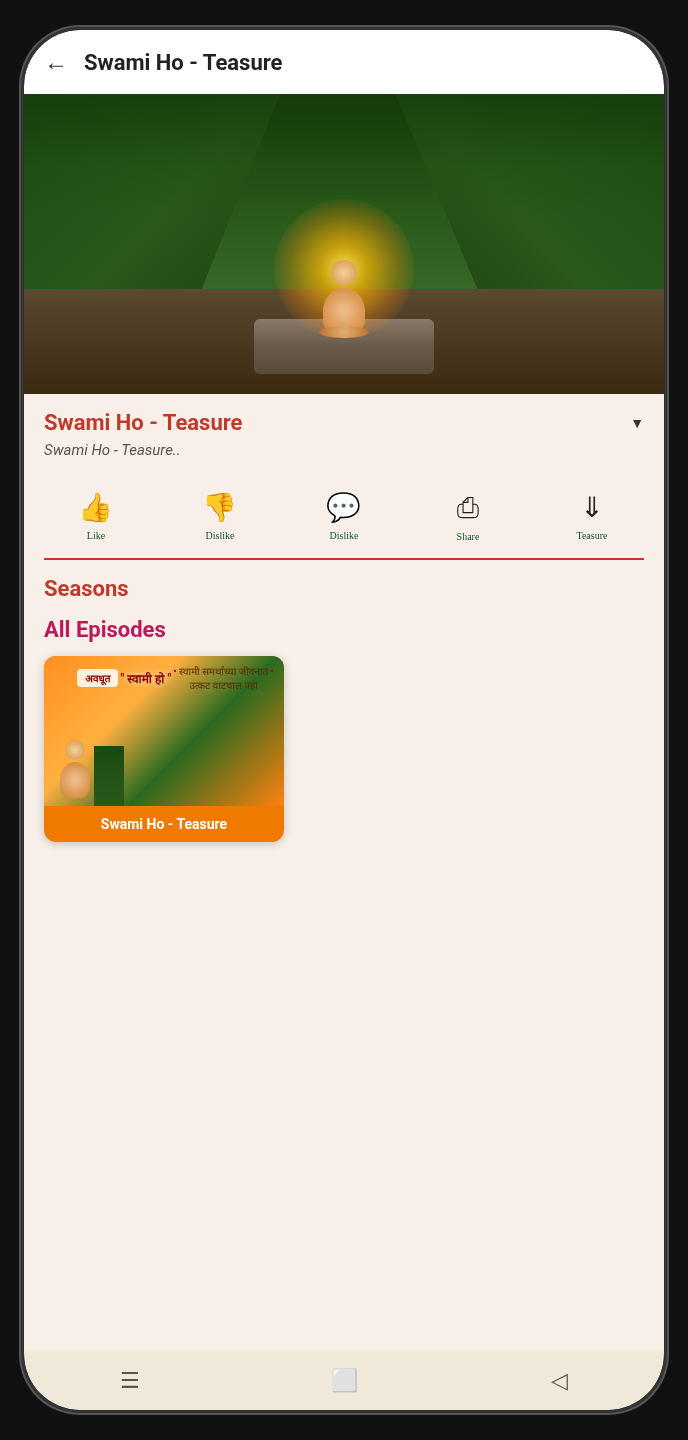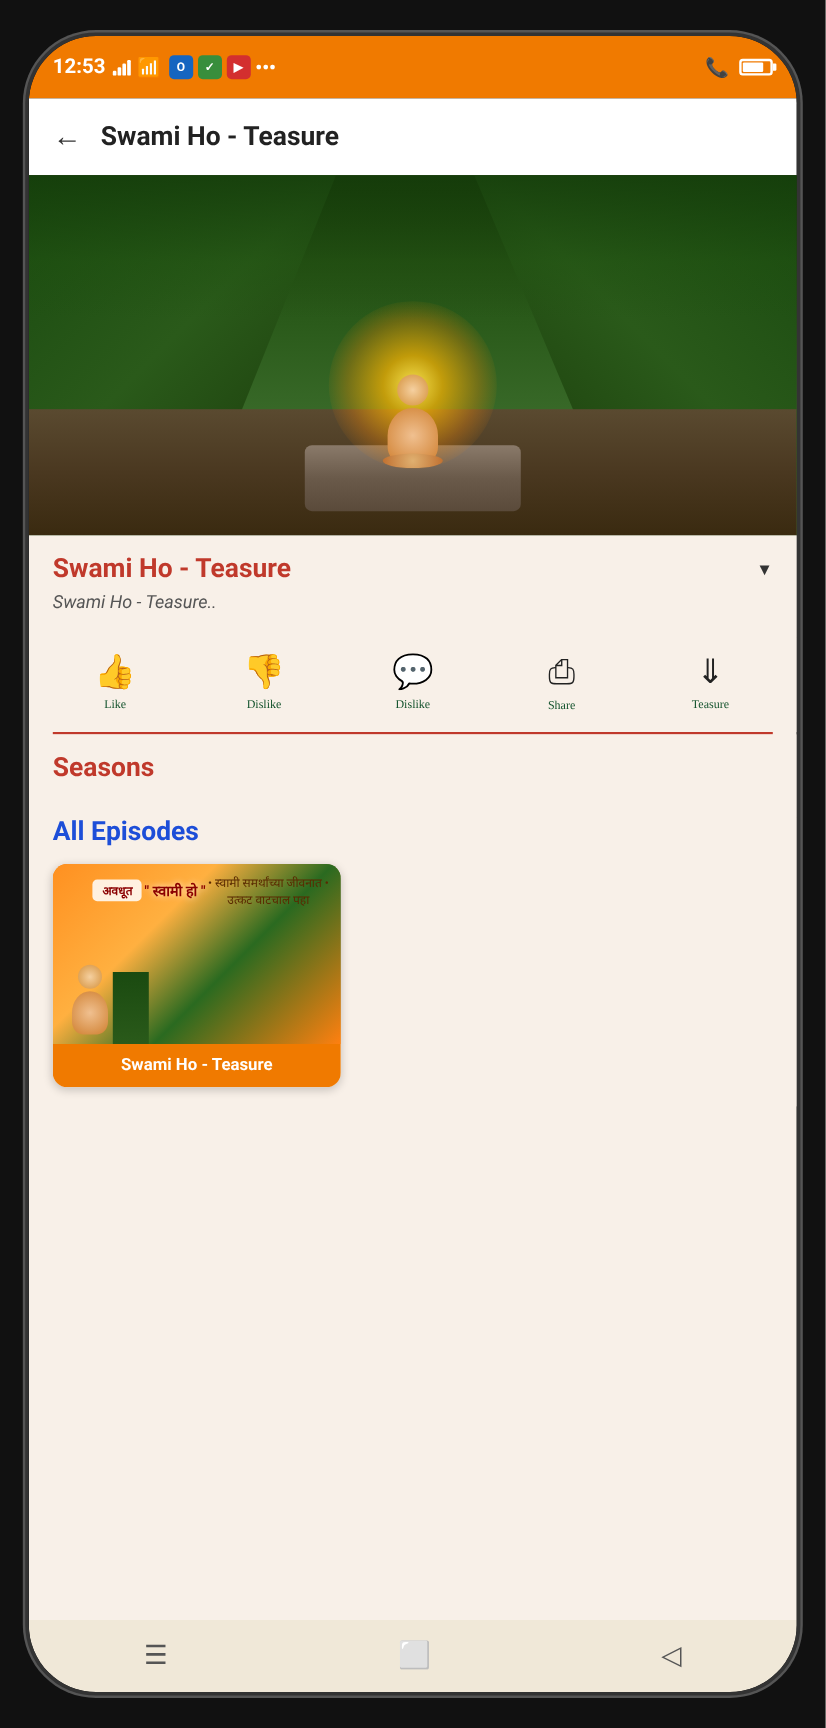--- a/index.html
+++ b/index.html
@@ -224,21 +224,20 @@
     
     .seasons-section {
       padding: 16px 20px;
       background: #f8f0e8;
     }
 
     .section-title {
       font-size: 22px;
       font-weight: bold;
       color: #c0392b;
-      margin-bottom: 12px;
     }
 
     .season-btn {
       background: #f07a00;
       color: white;
       border: none;
       padding: 10px 24px;
       border-radius: 6px;
       font-size: 16px;
       font-weight: bold;
@@ -247,21 +246,21 @@
 
     
     .episodes-section {
       padding: 0 20px 16px;
       background: #f8f0e8;
     }
 
     .episodes-title {
       font-size: 22px;
       font-weight: bold;
-      color: #1d4ed8;
+      color: #be185d;
       margin-bottom: 14px;
     }
 
     .episode-card {
       width: 240px;
       border-radius: 12px;
       overflow: hidden;
       box-shadow: 0 2px 8px rgba(0,0,0,0.2);
     }
 
@@ -320,44 +319,20 @@
       overflow: hidden;
       background: #f8f0e8;
     }
   </style>
 </head>
 <body>
 
 <div class="phone-frame">
   <div class="phone-content">
 
-    <div class="status-bar">
-      <div class="status-left">
-        <span class="status-time">12:53</span>
-        <div class="signal-bars">
-          <span style="height:4px"></span>
-          <span style="height:7px"></span>
-          <span style="height:10px"></span>
-          <span style="height:13px"></span>
-        </div>
-        <span>📶</span>
-        <div class="app-icons">
-          <div class="app-icon" style="background:#1565C0;">O</div>
-          <div class="app-icon" style="background:#388E3C;">✓</div>
-          <div class="app-icon" style="background:#D32F2F;">▶</div>
-          <span style="font-size:16px">•••</span>
-        </div>
-      </div>
-      <div class="status-right">
-        <span>📞</span>
-        <div class="battery-icon">
-          <div class="battery-fill"></div>
-        </div>
-      </div>
-    </div>
 
     <div class="top-nav">
       <span class="back-arrow">←</span>
       <span class="nav-title">Swami Ho - Teasure</span>
     </div>
 
     <div class="hero-image">
       <div class="hero-scene">
 
         <div style="position:absolute;inset:0;background:linear-gradient(180deg,#1a3a0a 0%,#2a5a1a 40%,#3a6b2a 70%,#4a5a30 100%);"></div>

